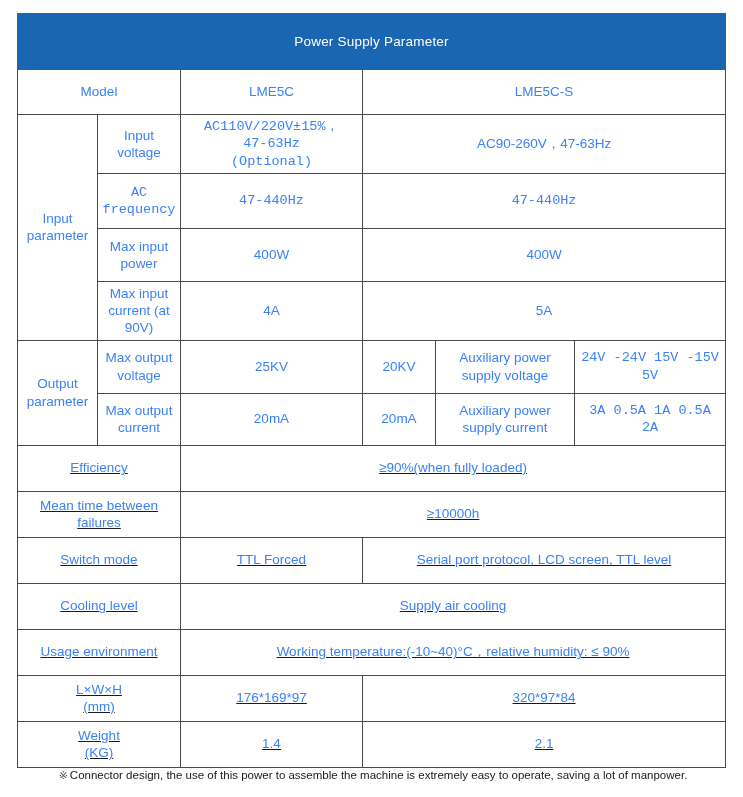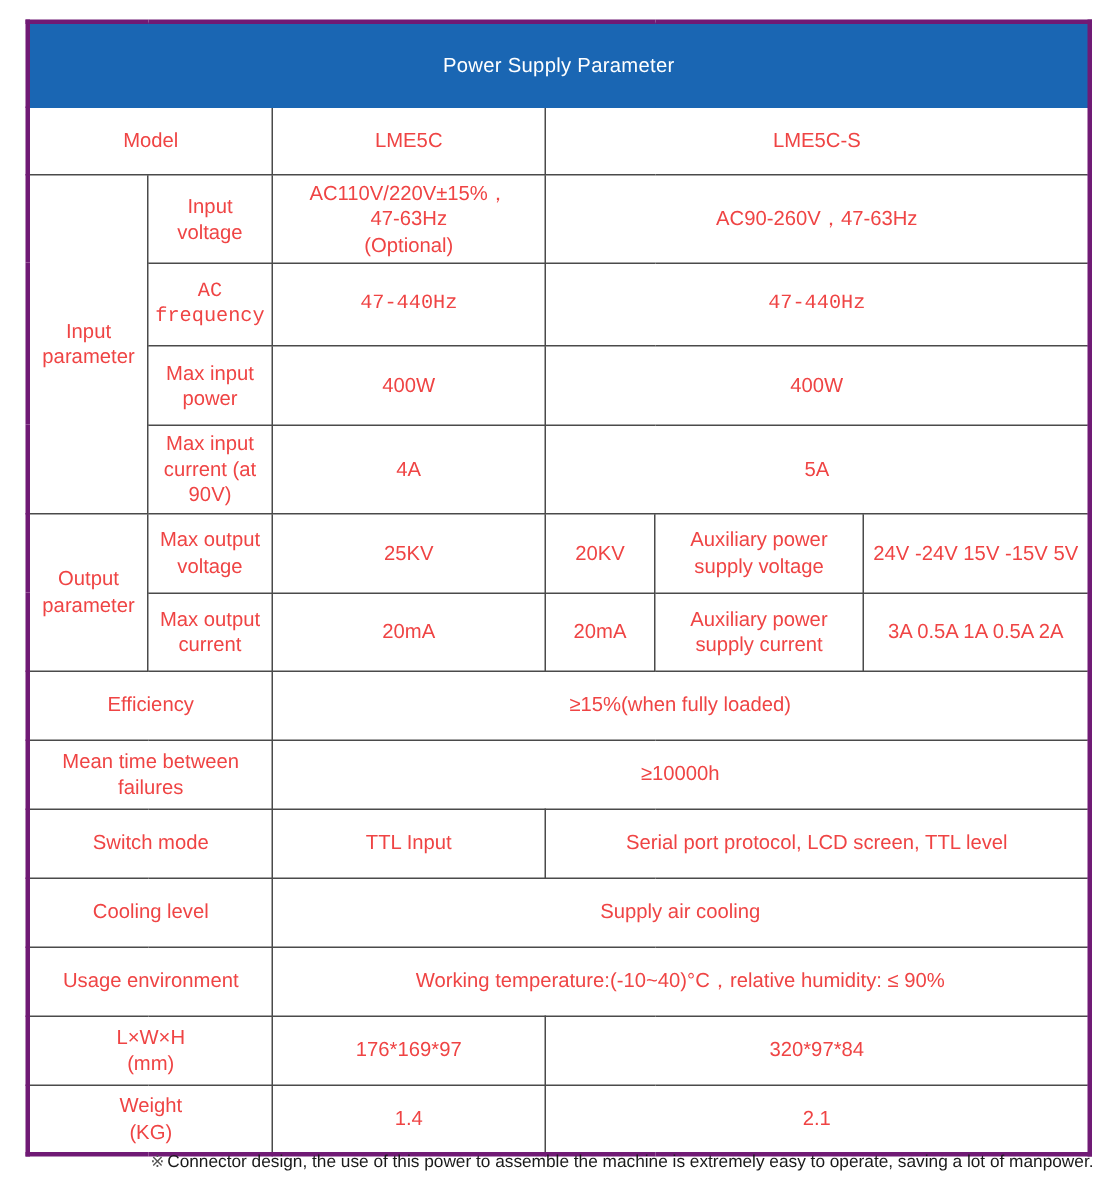--- a/index.html
+++ b/index.html
@@ -27,32 +27,32 @@
     position: absolute;
     left: 17px;
     top: 13px;
     width: 708px;
   }
 
   table.spec {
     width: 708px;
     border-collapse: collapse;
     table-layout: fixed;
-    border: 3px solid #701a75;
+    border: 1px solid #701a75;
   }
 
   table.spec td, table.spec th {
     border: 1px solid #4a4a4a;
     text-align: center;
     vertical-align: middle;
     font-weight: normal;
     font-size: 13.5px;
     line-height: 1.28;
     padding: 3px 4px;
-    color: #ef4444;
+    color: #3b82f6;
   }
 
   
   .title-cell {
     background: #1a66b3;
     color: #ffffff;
     font-size: 19px;
     font-weight: bold;
     letter-spacing: 0.2px;
     height: 49px;
@@ -60,44 +60,45 @@
   }
 
   
   .r-model    { height: 45px; }
   .r-inputv   { height: 55px; }
   .r-acfreq   { height: 55px; font-family: Liberation Mono, monospace; }
   .r-maxinp   { height: 53px; }
   .r-maxinc   { height: 55px; }
   .r-outv     { height: 53px; }
   .r-outc     { height: 52px; }
-  .r-std      { height: 46px; }
+  .r-std      { height: 46px; text-decoration: underline; }
 
   .group-label {
     font-size: 13.5px;
   }
   .sub-label {
     font-size: 12.5px;
     margin-top: 20px;
   }
   .val {
     font-size: 13.5px;
   }
   .val-small {
     font-size: 12.5px;
+    font-family: Liberation Mono, monospace;
   }
 
   .footnote {
     position: absolute;
     left: 17px;
     top: 768px;
     width: 712px;
     font-size: 11.5px;
     color: #1a1a1a;
-    text-align: right;
+    text-align: center;
     line-height: 1.3;
     white-space: nowrap;
   }
   .footnote .mark {
     font-size: 11px;
     color: #555;
     margin-right: 2px;
   }
 </style>
 </head>
@@ -164,31 +165,31 @@
         <tr class="r-outc">
           <td class="sub-label">Max output current</td>
           <td class="val">20mA</td>
           <td class="val">20mA</td>
           <td class="sub-label">Auxiliary power supply current</td>
           <td class="val-small">3A 0.5A 1A 0.5A 2A</td>
         </tr>
 
         <tr class="r-std">
           <td colspan="2" class="group-label">Efficiency</td>
-          <td colspan="4" class="val">≥15%(when fully loaded)</td>
+          <td colspan="4" class="val">≥90%(when fully loaded)</td>
         </tr>
 
         <tr class="r-std">
           <td colspan="2" class="group-label">Mean time between failures</td>
           <td colspan="4" class="val">≥10000h</td>
         </tr>
 
         <tr class="r-std">
           <td colspan="2" class="group-label">Switch mode</td>
-          <td class="val">TTL Input</td>
+          <td class="val">TTL Forced</td>
           <td colspan="3" class="val">Serial port protocol, LCD screen, TTL level</td>
         </tr>
 
         <tr class="r-std">
           <td colspan="2" class="group-label">Cooling level</td>
           <td colspan="4" class="val">Supply air cooling</td>
         </tr>
 
         <tr class="r-std">
           <td colspan="2" class="group-label">Usage environment</td>

